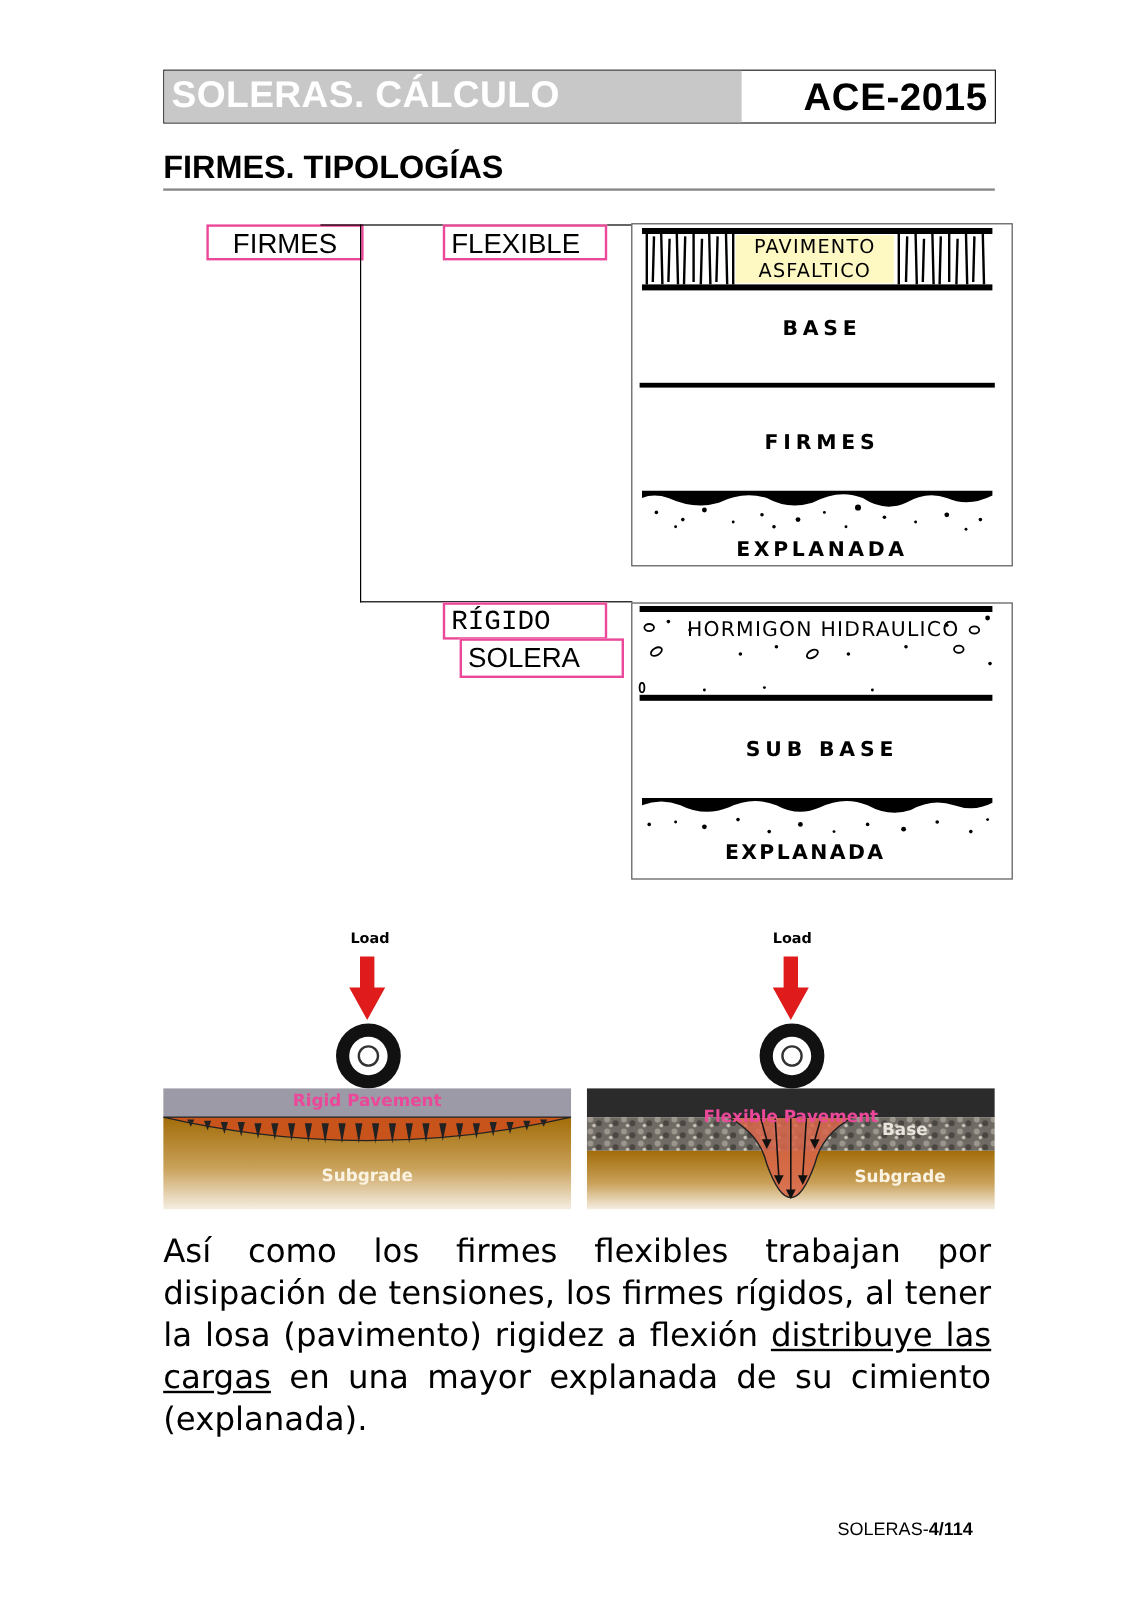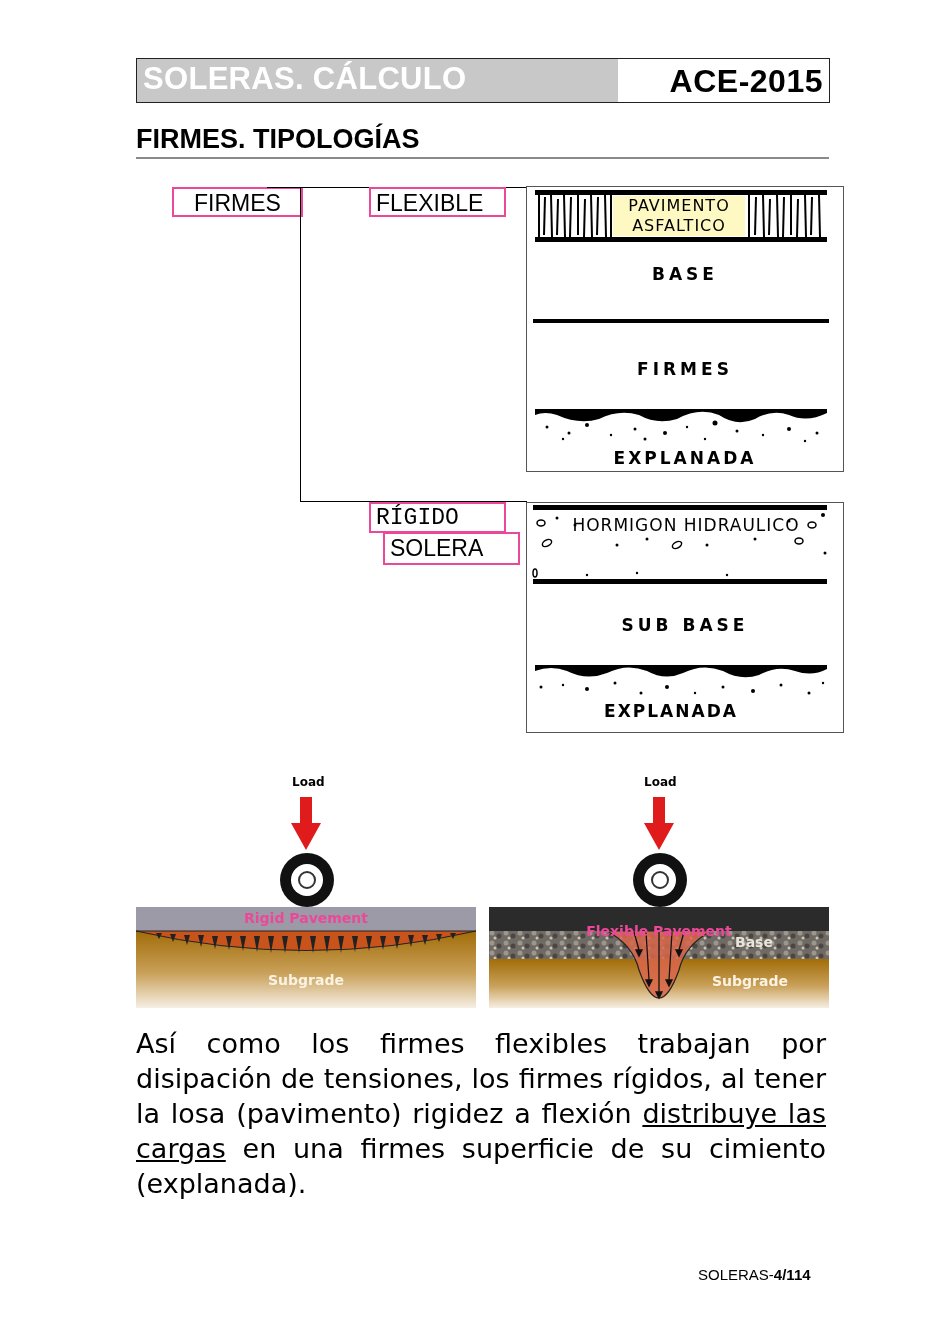--- a/index.html
+++ b/index.html
@@ -254,15 +254,15 @@
         <polygon points="177,210 183,210 180,216"></polygon>
       <line x1="195" y1="162" x2="190" y2="180"></line>
         <polygon points="187,180 193,180 190,186"></polygon>
     </g>
   </svg>
   <div class="abs pave-bar-lbl" style="left:0;top:141px;margin-top:12px;">Flexible Pavement</div>
   <div class="abs pave-bar-lbl" style="left:246px;top:164px;width:auto;color:#e9e4dc;">Base</div>
   <div class="abs pave-bar-lbl" style="left:223px;top:203px;width:auto;color:#fbf3e2;">Subgrade</div>
 </div>
 
-<div class="abs para"><span>Así como los firmes flexibles trabajan por disipación de tensiones, los firmes rígidos, al tener la losa (pavimento) rigidez a flexión </span><u>distribuye las cargas</u><span> en una firmes superficie de su cimiento (explanada).</span></div>
+<div class="abs para"><span>Así como los firmes flexibles trabajan por disipación de tensiones, los firmes rígidos, al tener la losa (pavimento) rigidez a flexión </span><u>distribuye las cargas</u><span> en una mayor explanada de su cimiento (explanada).</span></div>
 
 <div class="abs footer"><span>SOLERAS-</span><b>4/114</b></div>
 
 </body></html>

